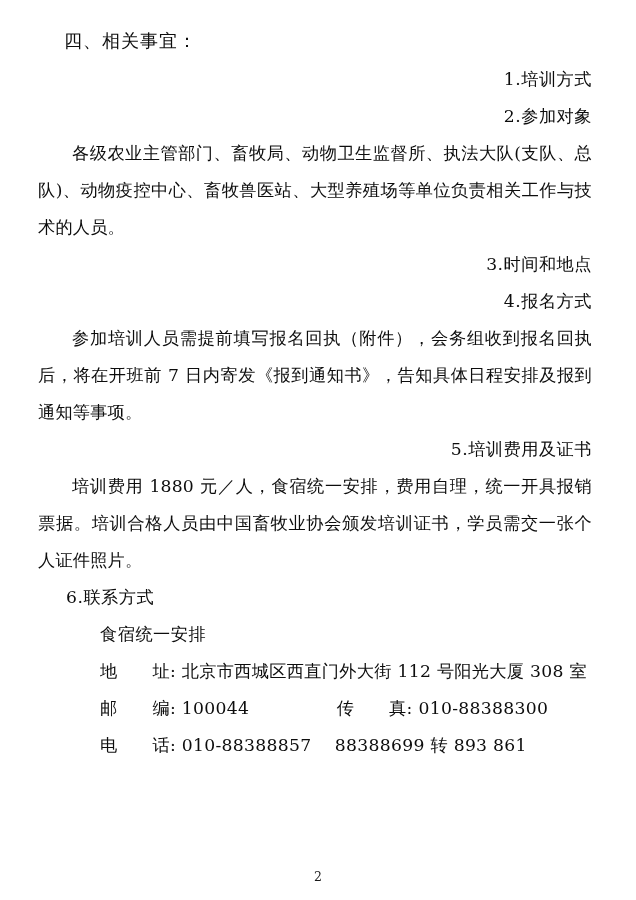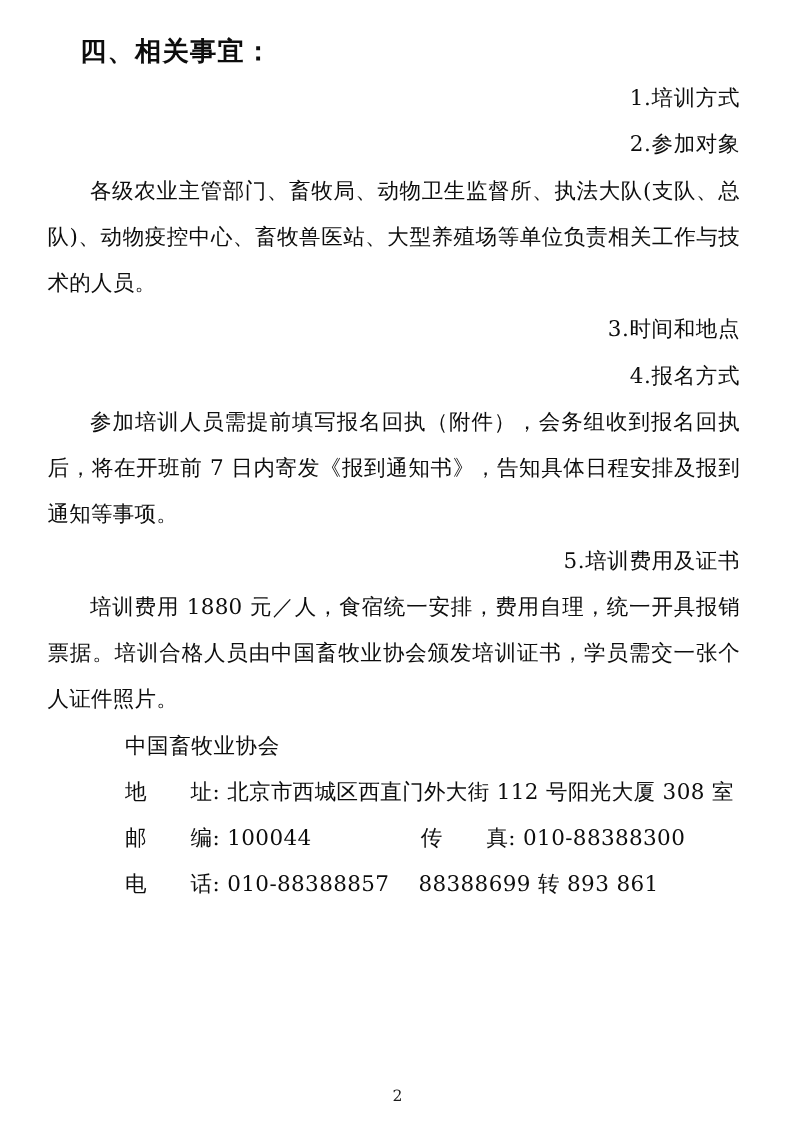--- a/index.html
+++ b/index.html
@@ -20,22 +20,22 @@
     height: 900px;
     box-sizing: border-box;
     padding: 22px 44px 0 38px;
   }
   .doc-body {
     font-size: 17.2px;
     line-height: 37px;
     letter-spacing: 0.2px;
   }
   .section-heading {
-    font-weight: bold;
-    font-size: 21px;
+    font-weight: normal;
+    font-size: 18px;
     margin: 0 0 2px 0;
     padding-left: 26px;
     letter-spacing: 1px;
   }
   .sub-heading {
     margin: 0;
     padding-left: 52px;
     font-size: 17.2px;
     letter-spacing: 0.5px;
     text-align: right;
@@ -101,22 +101,23 @@
 
 
     <p class="sub-heading">4.报名方式</p>
 
     <p class="para">参加培训人员需提前填写报名回执（附件），会务组收到报名回执后，将在开班前 7 日内寄发《报到通知书》，告知具体日程安排及报到通知等事项。</p>
 
     <p class="sub-heading">5.培训费用及证书</p>
 
     <p class="para">培训费用 1880 元／人，食宿统一安排，费用自理，统一开具报销票据。培训合格人员由中国畜牧业协会颁发培训证书，学员需交一张个人证件照片。</p>
 
+    <p class="sub-heading-tight">6.联系方式</p>
 
-    <p class="contact-org">中国畜牧业协会</p>
+    <p class="contact-org">食宿统一安排</p>
 
     <p class="contact-line">地　　址: 北京市西城区西直门外大街 112 号阳光大厦 308 室</p>
 
     <p class="contact-line">邮　　编: 100044　　　　　传　　真: 010-88388300</p>
 
     <p class="contact-line">电　　话: 010-88388857　 88388699 转 893 861</p>
 
   </div>
 
   <div class="page-number">2</div>

